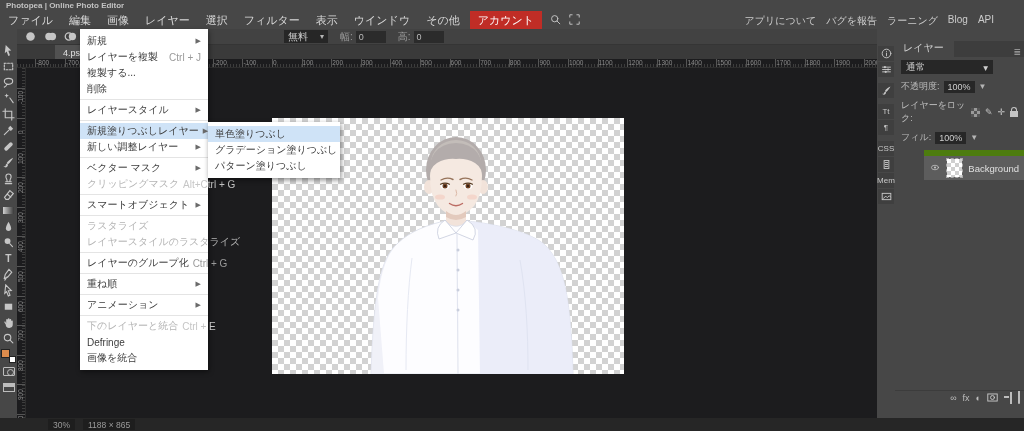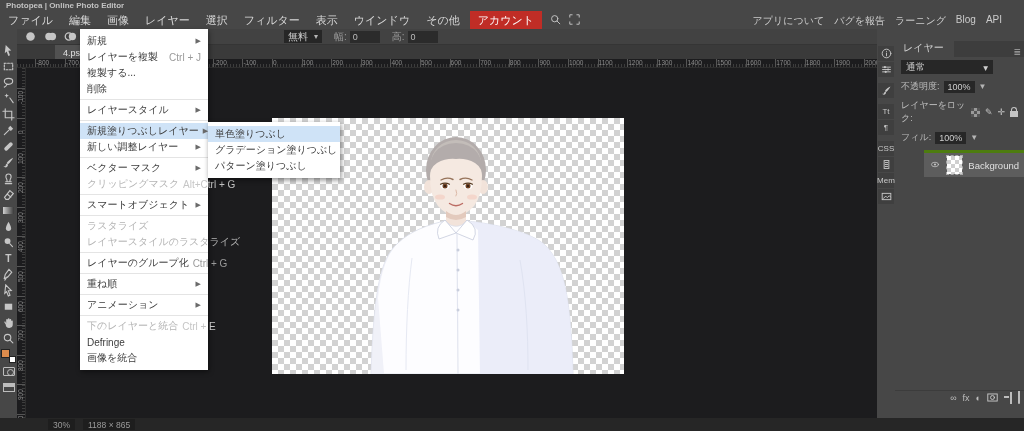--- a/index.html
+++ b/index.html
@@ -8,29 +8,29 @@
   .stage { position:absolute; top:0; left:0; width:1024px; height:431px; }
 
   
   .titlebar { position:absolute; top:0; left:0; width:1024px; height:12px; background:#474747;
               color:#c2c2c2; font-size:8px; font-weight:bold; padding:1px 0 0 6px; }
   .menubar { position:absolute; top:12px; left:0; width:1024px; height:17px; background:#474747;
              display:flex; align-items:center; color:#d8d8d8; font-size:11px; }
   .menubar .mitem { padding:1px 8px; cursor:default; }
   .menubar .account { background:#c02d26; color:#fff; padding:2px 8px; margin-left:2px; }
   .mb-icon { color:#d8d8d8; margin-left:8px; font-size:11px; }
-  .mb-right { margin-left:auto; display:flex; align-items:center; gap:10px; 
+  .mb-right { margin-left:auto; display:flex; align-items:center; gap:10px; padding-right:8px;
               font-size:10px; color:#cccccc; }
   .soc { display:flex; gap:6px; align-items:center; }
 
   .optionsbar { position:absolute; top:29px; left:0; width:1024px; height:16px; background:#424242;
                 display:flex; align-items:center; color:#c9c9c9; font-size:10px; border-bottom:1px solid #353535; }
   .optionsbar .opt-icon { width:15px; height:13px; margin-left:3px; display:inline-flex; align-items:center; justify-content:center; }
   .ratio-select { background:#262626; color:#cfcfcf; font-size:10px; padding:0 4px; height:13px;
-                  margin-left:186px; display:inline-flex; align-items:center; gap:6px; }
+                  margin-left:186px; display:inline-flex; align-items:center; gap:12px; }
   .dim-field { display:inline-flex; align-items:center; gap:3px; margin-left:12px; color:#9a9a9a; }
   .dim-field .val { background:#2b2b2b; color:#bbbbbb; width:30px; height:12px; padding:0 3px; font-size:9px;
                     display:inline-flex; align-items:center; }
 
   
   .toolbar { position:absolute; top:29px; left:0; width:17px; height:389px; background:#474747;
              display:flex; flex-direction:column; align-items:center; padding-top:14px; gap:1px; z-index:5; }
   .tool { width:15px; height:15px; display:flex; align-items:center; justify-content:center; }
   .tool svg { width:13px; height:13px; }
   .grad-chip { width:11px; height:7px; background:linear-gradient(90deg,#cfcfcf,#3a3a3a); }
@@ -91,21 +91,21 @@
   .caret-sm { color:#b5b5b5; font-size:8px; }
   .lockicons { display:inline-flex; gap:5px; align-items:center; }
   .lk-checker { width:9px; height:9px;
       background-image:linear-gradient(45deg,#9a9a9a 25%,transparent 25%,transparent 75%,#9a9a9a 75%),
                        linear-gradient(45deg,#9a9a9a 25%,#555 25%,#555 75%,#9a9a9a 75%);
       background-size:6px 6px; background-position:0 0,3px 3px; }
   .lk-glyph { color:#c4c4c4; font-size:9px; }
   .padlock { position:relative; width:8px; height:6px; background:#c4c4c4; margin-top:4px; }
   .padlock::before { content:""; position:absolute; left:1px; top:-4px; width:4px; height:4px;
                      border:1.4px solid #c4c4c4; border-bottom:none; border-radius:3px 3px 0 0; }
-  .layerlist { margin-top:3px; border-top:3px solid #4d7c0f;margin-left:29px; }
+  .layerlist { margin-top:3px; border-top:6px solid #4d7c0f;margin-left:29px; }
   .layer-row { height:24px; background:#5d5d5d; display:flex; align-items:center; gap:6px; padding:0 5px; }
   .eye svg { width:12px; height:9px; }
   .layer-thumb { width:26px; height:18px; outline:1px dashed #a9a9a9;
       background-image:linear-gradient(45deg,#cfcfcf 25%,transparent 25%,transparent 75%,#cfcfcf 75%),
                        linear-gradient(45deg,#cfcfcf 25%,#fff 25%,#fff 75%,#cfcfcf 75%);
       background-size:8px 8px; background-position:0 0,4px 4px; }
   .layer-name { color:#e0e0e0; font-size:9.5px; }
   .panel-footer { position:absolute; bottom:13px; left:0; width:129px; height:15px; background:#474747;
                   display:flex; align-items:center; justify-content:flex-end; gap:6px; padding-right:4px;
                   color:#bdbdbd; font-size:9px; border-top:1px solid #3c3c3c; }

